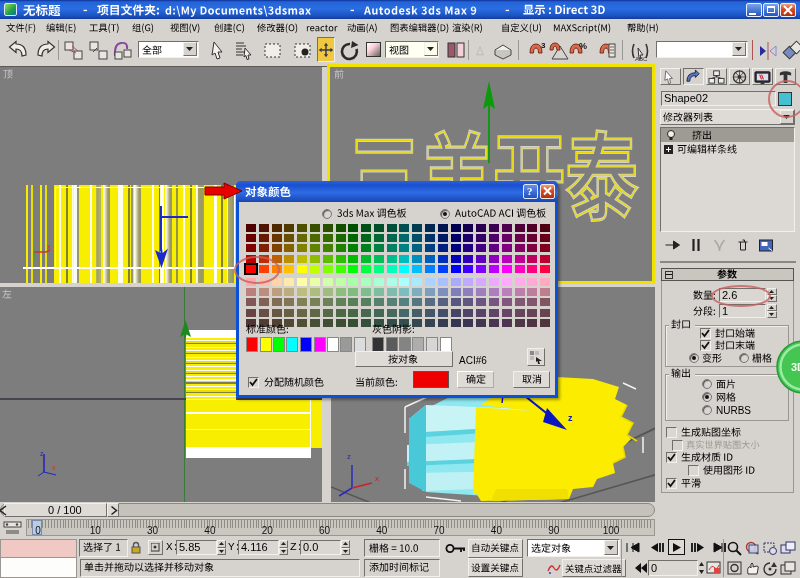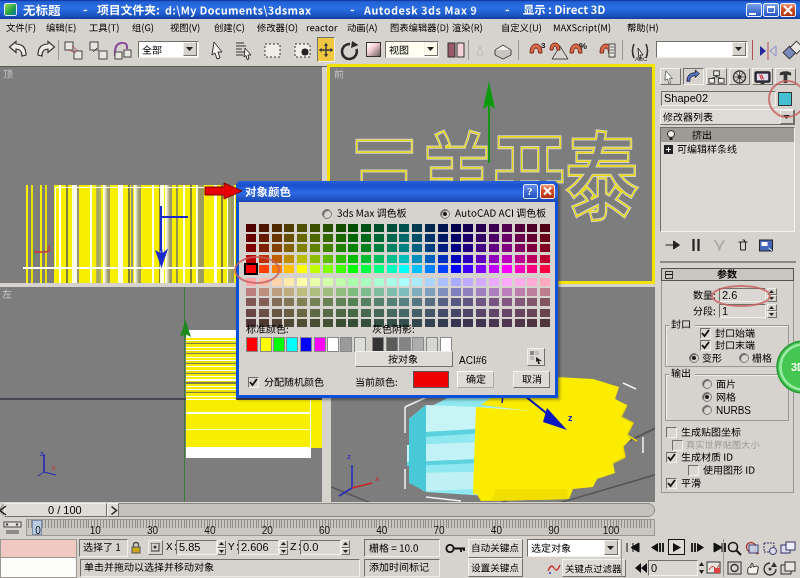--- a/index.html
+++ b/index.html
@@ -522,21 +522,21 @@
 <div style="position:absolute;left:176px;top:540px;width:41px;height:15px;background:#dad7d2;border-top:1px solid #716f6a;border-left:1px solid #716f6a;border-bottom:1px solid #f2f0eb;border-right:1px solid #f2f0eb;"></div>
 <div style="position:absolute;left:179px;top:541px;font-size:11px;font-family:'Liberation Sans',sans-serif;">5.85</div>
 <div style="position:absolute;left:217px;top:540px;width:9px;height:8px;background:#d6d3ce;border-top:1px solid #f2f0eb;border-left:1px solid #f2f0eb;border-bottom:1px solid #716f6a;border-right:1px solid #716f6a;"></div>
 <div style="position:absolute;left:217px;top:548px;width:9px;height:7px;background:#d6d3ce;border-top:1px solid #f2f0eb;border-left:1px solid #f2f0eb;border-bottom:1px solid #716f6a;border-right:1px solid #716f6a;"></div>
 <svg style="position:absolute;left:219px;top:542px" width="6" height="11">
       <path d="M0 3 L5 3 L2.5 0 Z" fill="#222"></path>
       <path d="M0 8 L5 8 L2.5 11 Z" fill="#222"></path>
     </svg>
 <div style="position:absolute;left:228px;top:541px;font-size:11px;font-family:'Liberation Mono',monospace;">Y:</div>
 <div style="position:absolute;left:238px;top:540px;width:41px;height:15px;background:#dad7d2;border-top:1px solid #716f6a;border-left:1px solid #716f6a;border-bottom:1px solid #f2f0eb;border-right:1px solid #f2f0eb;"></div>
-<div style="position:absolute;left:241px;top:541px;font-size:11px;font-family:'Liberation Sans',sans-serif;">2.606</div>
+<div style="position:absolute;left:241px;top:541px;font-size:11px;font-family:'Liberation Sans',sans-serif;">4.116</div>
 <div style="position:absolute;left:279px;top:540px;width:9px;height:8px;background:#d6d3ce;border-top:1px solid #f2f0eb;border-left:1px solid #f2f0eb;border-bottom:1px solid #716f6a;border-right:1px solid #716f6a;"></div>
 <div style="position:absolute;left:279px;top:548px;width:9px;height:7px;background:#d6d3ce;border-top:1px solid #f2f0eb;border-left:1px solid #f2f0eb;border-bottom:1px solid #716f6a;border-right:1px solid #716f6a;"></div>
 <svg style="position:absolute;left:281px;top:542px" width="6" height="11">
       <path d="M0 3 L5 3 L2.5 0 Z" fill="#222"></path>
       <path d="M0 8 L5 8 L2.5 11 Z" fill="#222"></path>
     </svg>
 <div style="position:absolute;left:290px;top:541px;font-size:11px;font-family:'Liberation Mono',monospace;">Z:</div>
 <div style="position:absolute;left:300px;top:540px;width:41px;height:15px;background:#dad7d2;border-top:1px solid #716f6a;border-left:1px solid #716f6a;border-bottom:1px solid #f2f0eb;border-right:1px solid #f2f0eb;"></div>
 <div style="position:absolute;left:303px;top:541px;font-size:11px;font-family:'Liberation Sans',sans-serif;">0.0</div>
 <div style="position:absolute;left:341px;top:540px;width:9px;height:8px;background:#d6d3ce;border-top:1px solid #f2f0eb;border-left:1px solid #f2f0eb;border-bottom:1px solid #716f6a;border-right:1px solid #716f6a;"></div>

